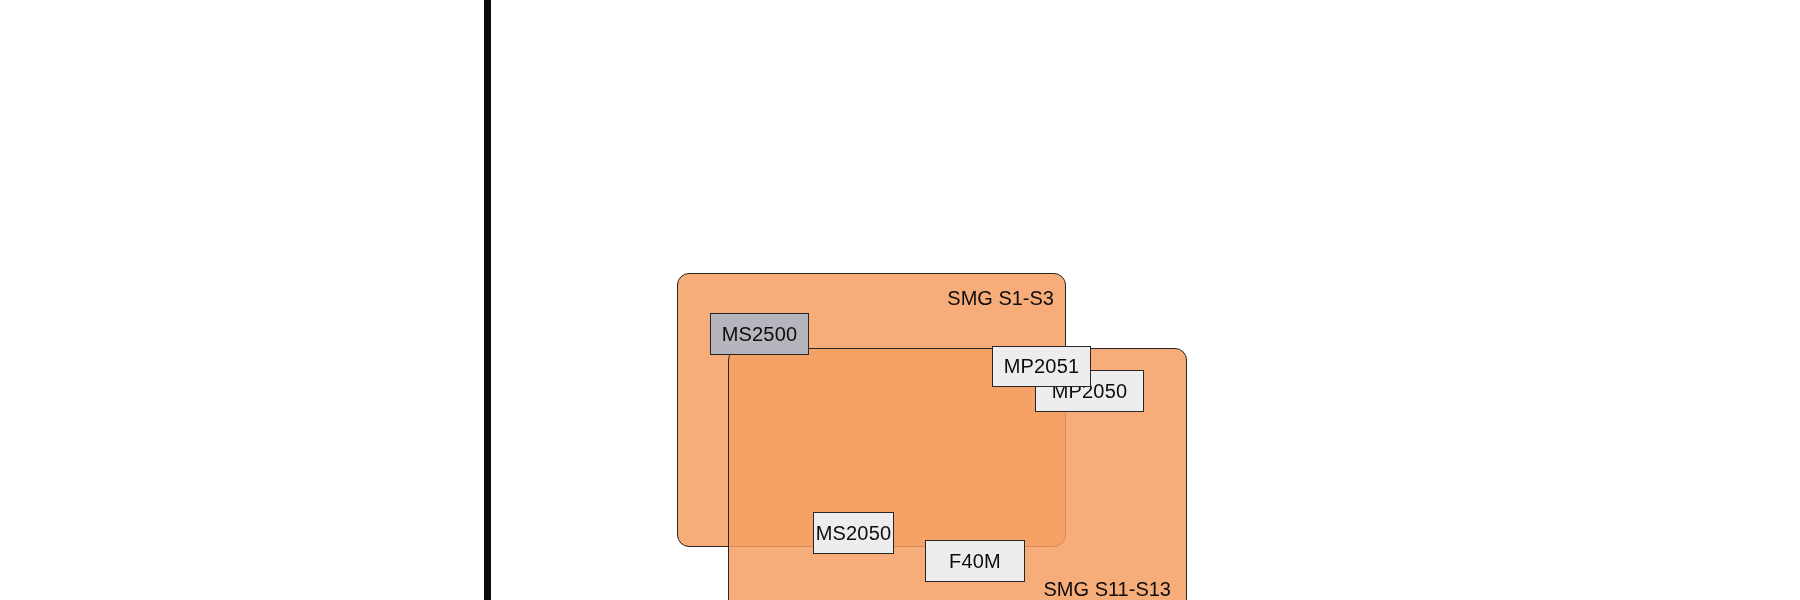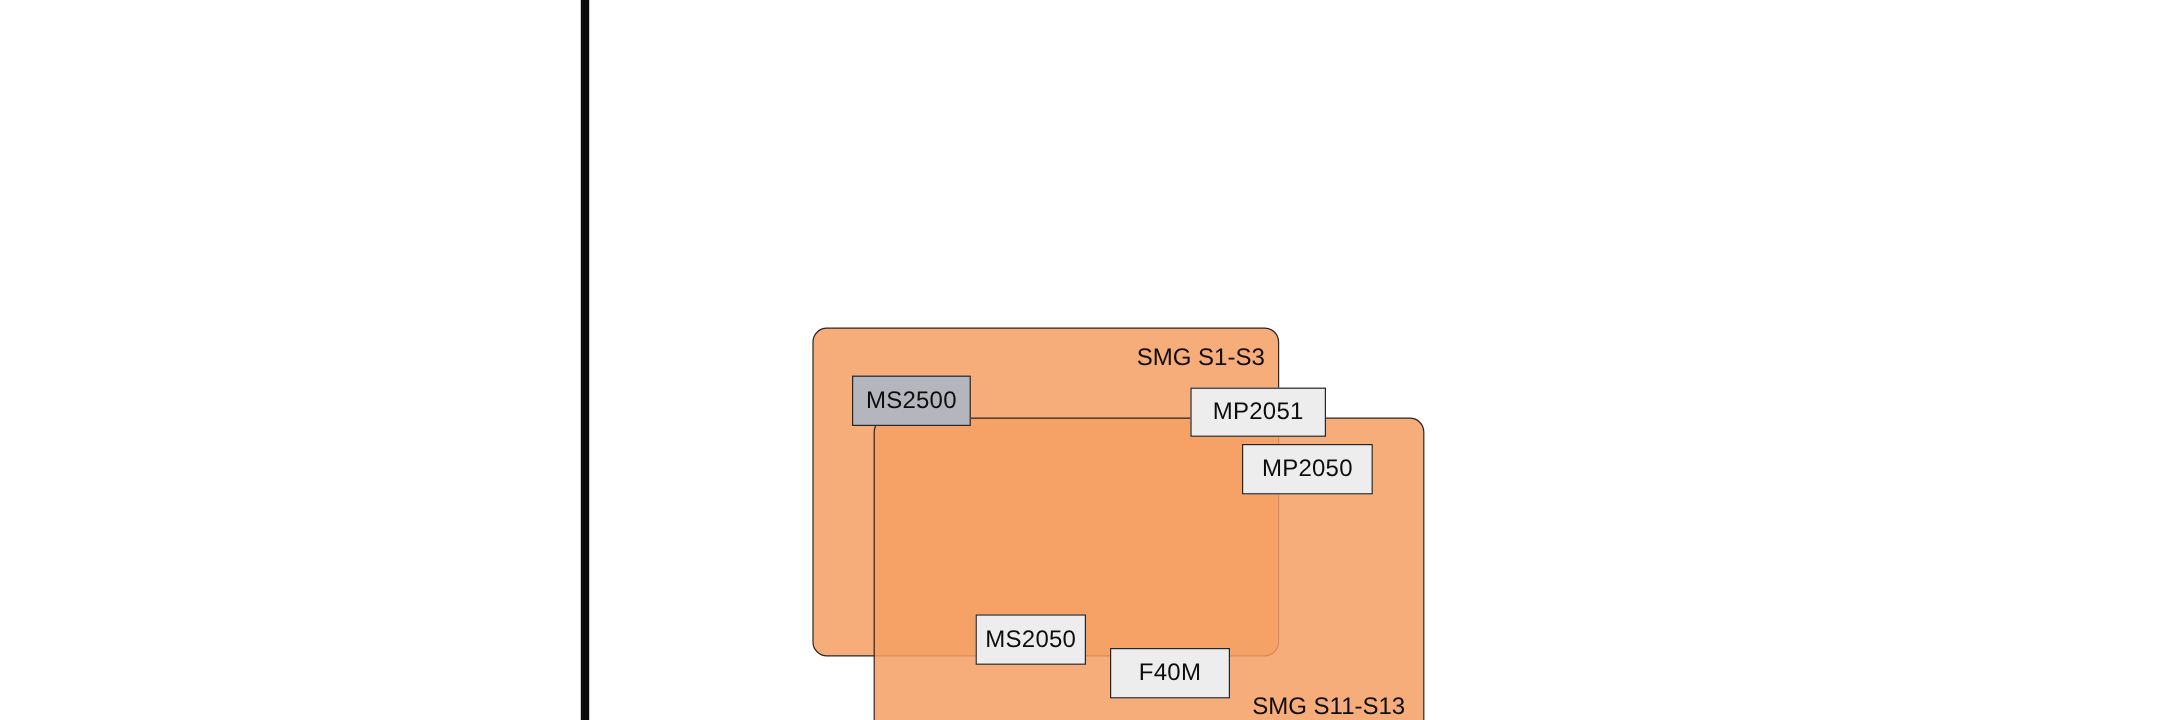--- a/index.html
+++ b/index.html
@@ -71,24 +71,24 @@
     letter-spacing: 0.2px;
     color: var(--text, #0d0d0d);
     white-space: nowrap;
   }
   .node.gray  { background: var(--node-gray-fill, #b5b5bd); }
   .node.light { background: var(--node-light-fill, #ededed); }
 
   #node-ms2500 { left: 710px;  top: 313px; width: 99px;  height: 42px; }
   #node-mp3501 { left: 786px;  top: 379px; width: 101px; height: 44px; }
   #node-mm4500 { left: 978px;  top: 433px; width: 101px; height: 44px; }
-  #node-ms2050 { left: 813px;  top: 512px; width: 92px; height: 42px; }
+  #node-ms2050 { left: 813px;  top: 512px; width: 81px; height: 42px; }
   #node-f40m   { left: 925px;  top: 540px; width: 100px; height: 42px; }
   #node-mp2050 { left: 1035px; top: 370px; width: 109px;  height: 42px; }
-  #node-mp2051 { left: 992px;  top: 323px; width: 113px;  height: 41px; }
+  #node-mp2051 { left: 992px;  top: 346px; width: 99px;  height: 41px; }
 </style>
 </head>
 <body>
 
 <div id="canvas">
 
   <div class="vline"></div>
 
   <div class="group" id="group-outer">
     <div class="group-label">SMG S1-S3</div>

